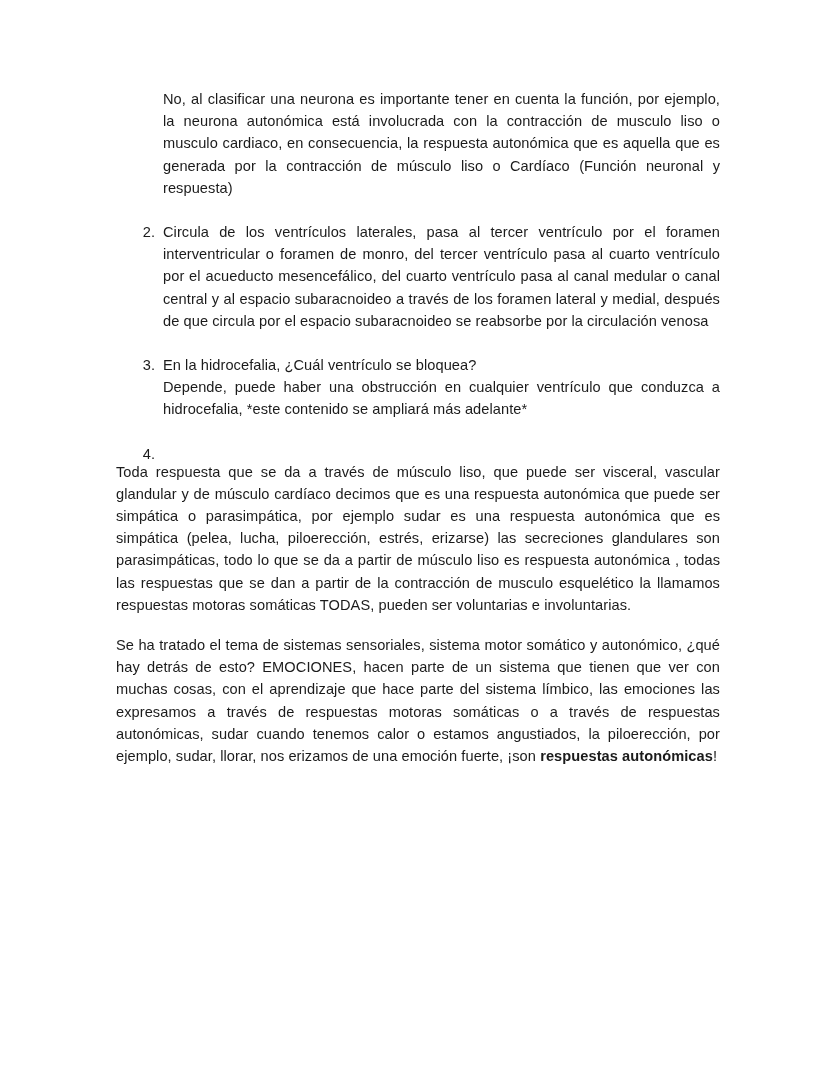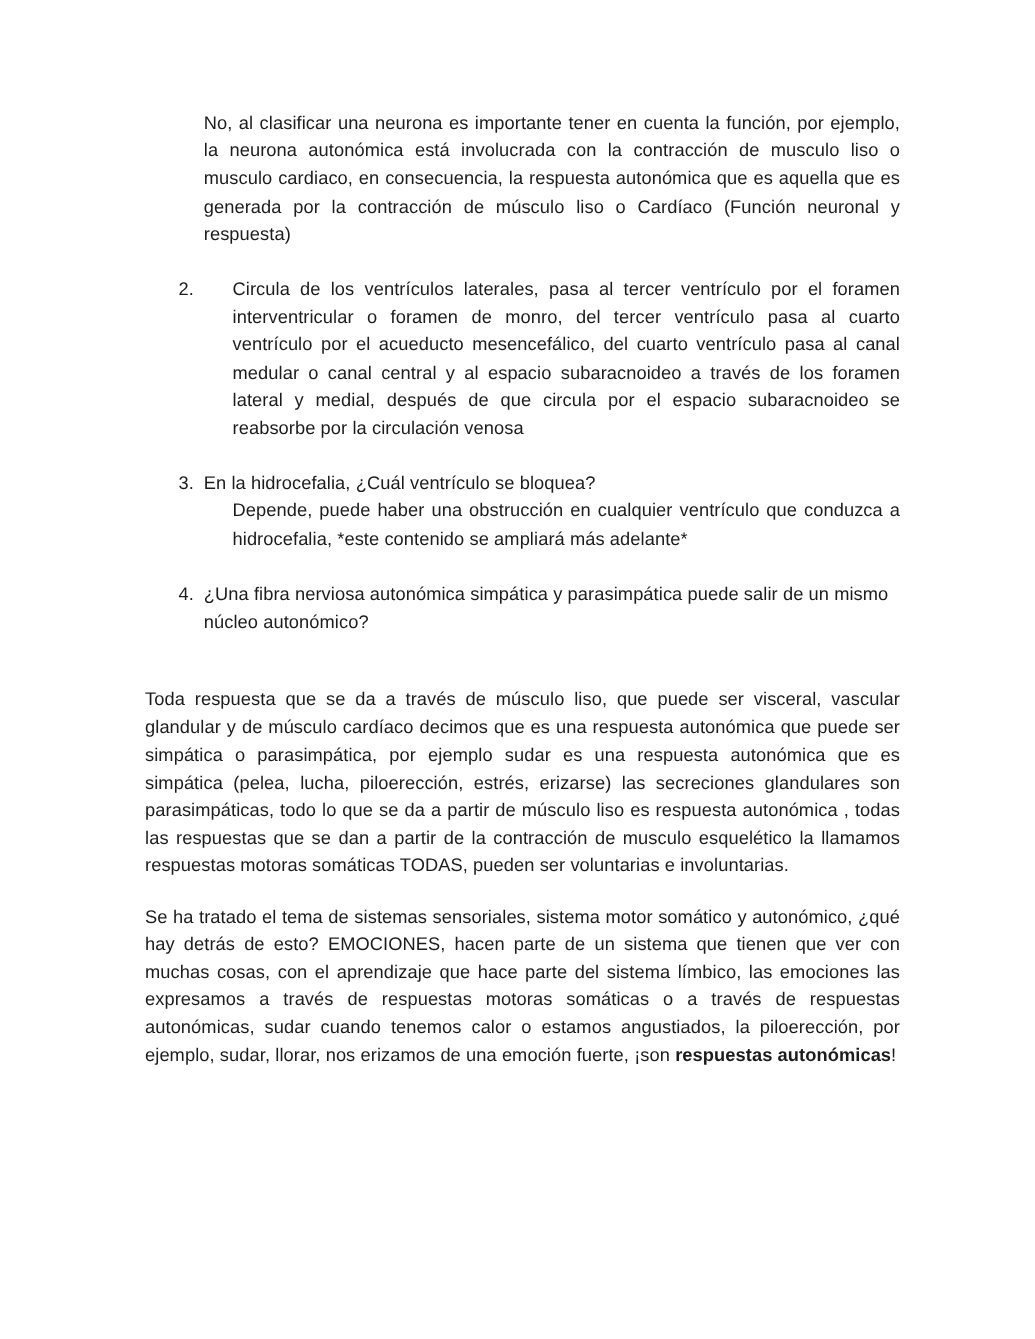--- a/index.html
+++ b/index.html
@@ -68,21 +68,20 @@
     text-align: right;
     font-size: 14.6px;
     line-height: 22.2px;
   }
   .qtext {
     text-align: left;     
   }
   .qanswer {
     text-align: justify;
     text-justify: inter-word;
-    margin-left: 23px;
   }
 
   
   .body-block {
     margin-top: 40px;
     width: 604px;         
   }
   .body-block .para + .para {
     margin-top: 18px;
   }
@@ -108,21 +107,20 @@
       </li>
 
       <li class="qitem">
         <span class="qnum">3.</span>
         <p class="para qtext">En la hidrocefalia, ¿Cuál ventrículo se bloquea?</p>
         <p class="para qanswer">Depende, puede haber una obstrucción en cualquier ventrículo que conduzca a hidrocefalia, *este contenido se ampliará más adelante*</p>
       </li>
 
       <li class="qitem">
         <span class="qnum">4.</span>
-        <p class="para qtext">¿Una fibra nerviosa autonómica simpática y parasimpática puede salir de un mismo núcleo autonómico?</p>
       </li>
 
     </ol>
   </div>
 
   <div class="body-block">
 
     <p class="para">Toda respuesta que se da a través de músculo liso, que puede ser visceral, vascular glandular y de músculo cardíaco decimos que es una respuesta autonómica que puede ser simpática o parasimpática, por ejemplo sudar es una respuesta autonómica que es simpática (pelea, lucha, piloerección, estrés, erizarse) las secreciones glandulares son parasimpáticas, todo lo que se da a partir de músculo liso es respuesta autonómica , todas las respuestas que se dan a partir de la contracción de musculo esquelético la llamamos respuestas motoras somáticas TODAS, pueden ser voluntarias e involuntarias.</p>
 
     <p class="para">

